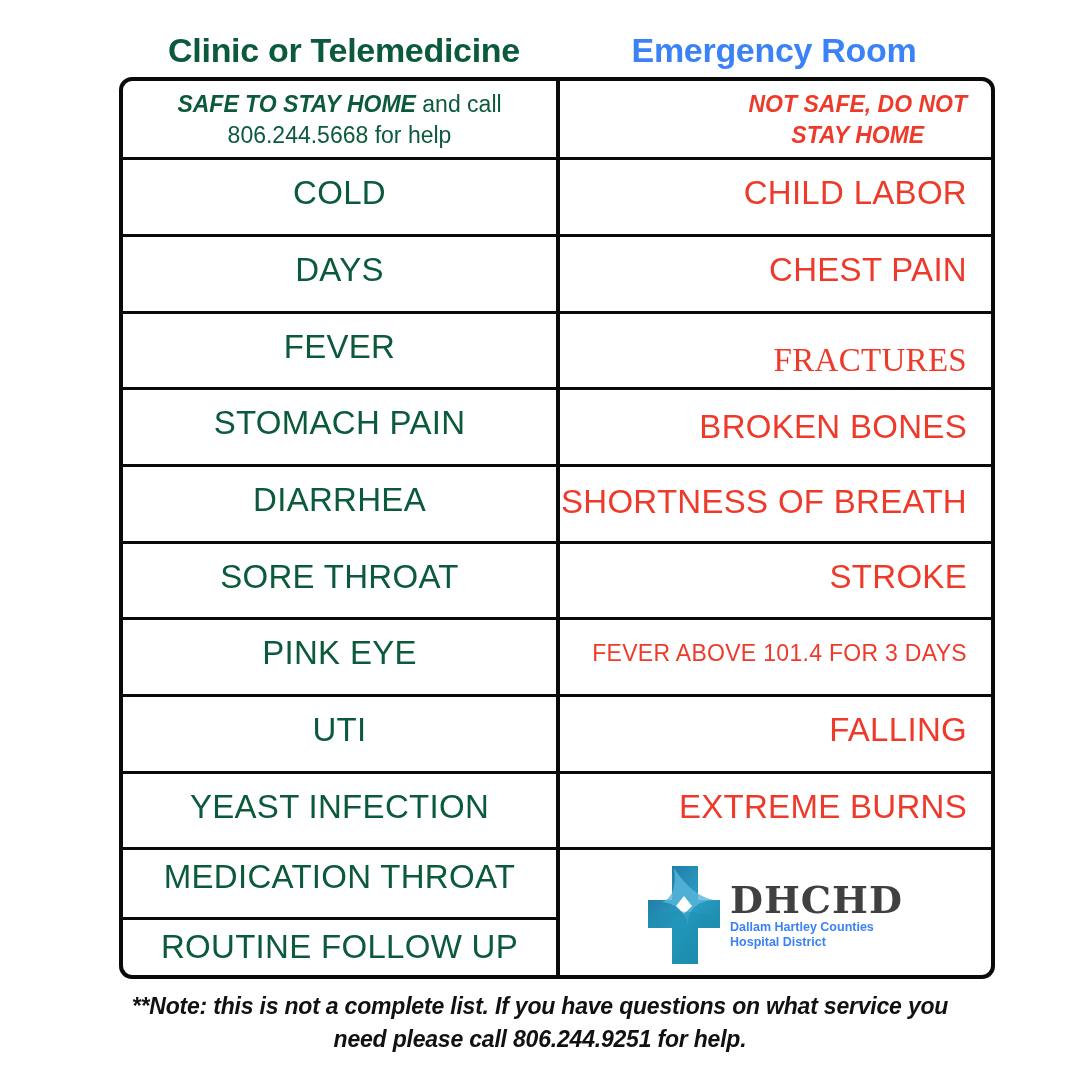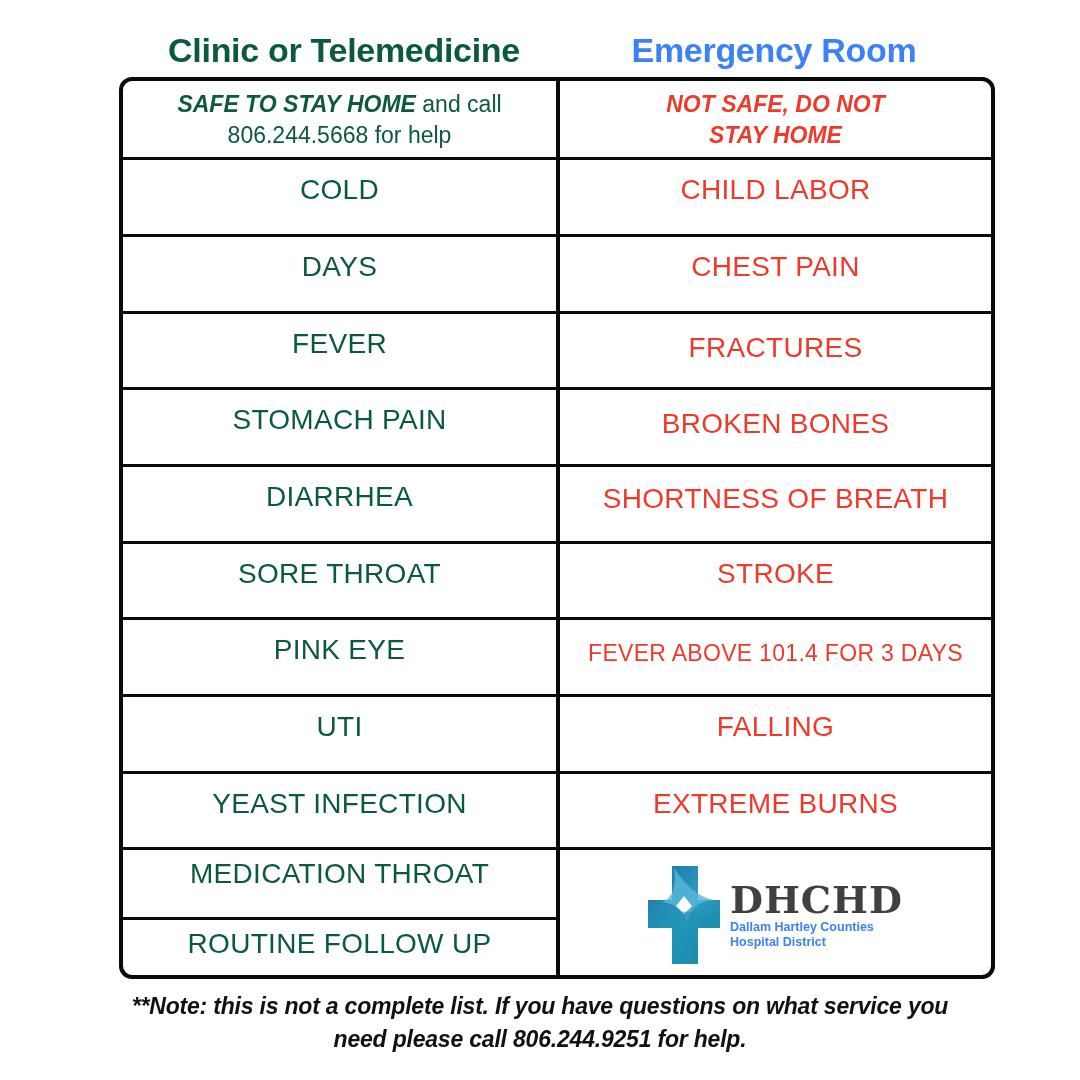--- a/index.html
+++ b/index.html
@@ -20,25 +20,25 @@
     background: #ffffff;
   }
   .vdivider {
     position: absolute; left: 433px; top: 0; width: 4px; height: 100%; background: #0a0a0a;
   }
   .cell {
     position: absolute; box-sizing: border-box; display: flex; justify-content: center;
     text-align: center; line-height: 1.15;
   }
   .cell.left { left: 0; width: 433px; color: #0b5a3c; }
-  .cell.right { left: 437px; width: 431px; color: #ee3a2a; }
+  .cell.right { left: 413px; width: 431px; color: #ee3a2a; justify-content: flex-end; }
   .hline { position: absolute; height: 3px; background: #0a0a0a; }
   .hline.full { left: 0; width: 100%; }
   .hline.leftonly { left: 0; width: 433px; }
-  .cell-text { font-size: 28px; padding-top: 14px; letter-spacing: 0.3px; }
+  .cell-text { font-size: 33px; padding-top: 14px; letter-spacing: 0.3px; }
   .cell-text.small { font-size: 23px; padding-top: 20px; }
   .hdr-text { font-size: 23px; padding-top: 8px; line-height: 31px; }
   .hdr-text i { font-style: italic; font-weight: bold; }
   .hdr-text.right { font-style: italic; font-weight: bold; }
 
   .logo {
     position: absolute; left: 437px; top: 770px; width: 431px; height: 128px;
     display: flex; align-items: center; justify-content: center;
   }
   .logo-cross { width: 72px; height: 98px; margin-right: 10px; position: relative; }
@@ -91,21 +91,21 @@
     </div>
   <div class="cell right" style="top:156px;height:74px;">
       <div class="cell-text">CHEST PAIN</div>
     </div>
   <div class="hline full" style="top:230px;"></div>
 
   <div class="cell left" style="top:233px;height:73px;">
       <div class="cell-text">FEVER</div>
     </div>
   <div class="cell right" style="top:233px;height:73px;">
-      <div class="cell-text" style="padding-top:18px;">FRACTURES</div>
+      <div class="cell-text" style="padding-top:28px;font-family:Liberation Serif, serif;">FRACTURES</div>
     </div>
   <div class="hline full" style="top:306px;"></div>
 
   <div class="cell left" style="top:309px;height:74px;">
       <div class="cell-text">STOMACH PAIN</div>
     </div>
   <div class="cell right" style="top:309px;height:74px;">
       <div class="cell-text" style="padding-top:18px;">BROKEN BONES</div>
     </div>
   <div class="hline full" style="top:383px;"></div>

